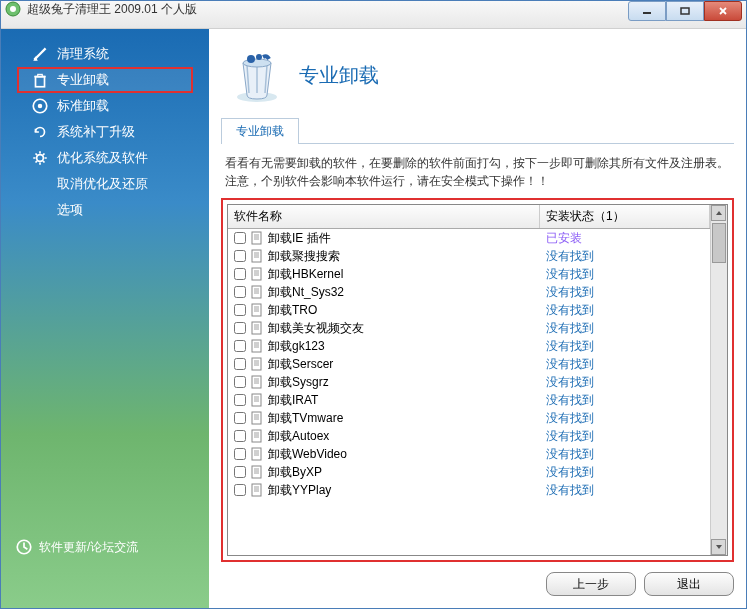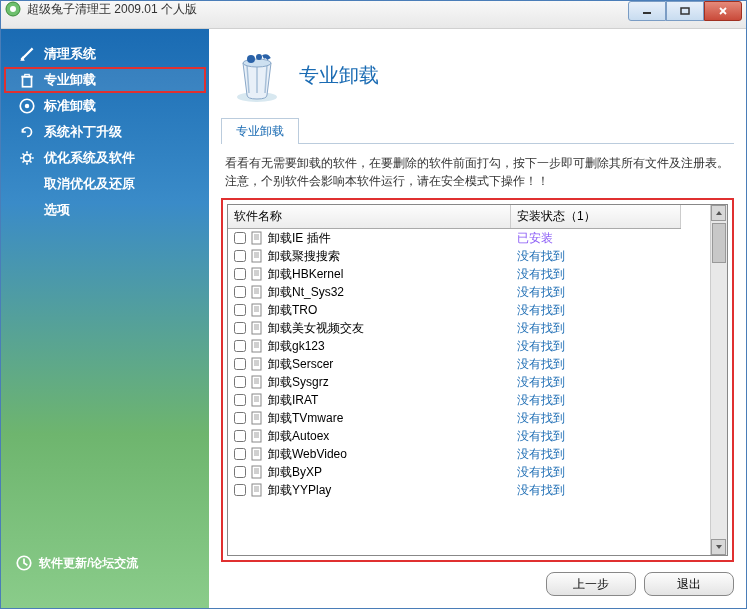--- a/index.html
+++ b/index.html
@@ -11,40 +11,40 @@
     .titlebar-icon { width: 16px; height: 16px; margin-right: 6px; }
     .titlebar-title { flex: 1; font-size: 12px; color: #333; }
     .window-controls { display: flex; gap: 0; }
     .win-btn { width: 38px; height: 20px; border: 1px solid #7a9cc4; background: linear-gradient(to bottom, #e8f0fa, #c8dcf0); display: flex; align-items: center; justify-content: center; cursor: pointer; }
     .win-btn.min { border-radius: 3px 0 0 3px; }
     .win-btn.close { background: linear-gradient(to bottom, #e58a7a, #c94a3a); border-color: #a03020; border-radius: 0 3px 3px 0; }
     .win-btn svg { width: 12px; height: 10px; }
     
     .content { display: flex; height: calc(100% - 28px); }
     
-    .sidebar { width: 208px; background: linear-gradient(to bottom, #1a6bb3 0%, #3a8bc8 30%, #6eb56e 70%, #8acc8a 100%); padding: 12px 3px; color: #fff; position: relative; font-weight: bold; }
+    .sidebar { width: 208px; background: linear-gradient(to bottom, #1a6bb3 0%, #3a8bc8 30%, #6eb56e 70%, #8acc8a 100%); padding: 12px 16px; color: #fff; position: relative; }
     .sidebar-item { display: flex; align-items: center; padding: 4px 14px; cursor: pointer; font-size: 13px; }
     .sidebar-item .icon { width: 18px; height: 18px; margin-right: 8px; display: inline-flex; align-items: center; justify-content: center; }
     .sidebar-item.highlighted { border: 2px solid #e03030; padding: 2px 12px; background: rgba(255,255,255,0.1); }
-    .sidebar-footer { position: absolute; bottom: 36px; left: 14px; display: flex; align-items: center; font-size: 12px; cursor: pointer; }
+    .sidebar-footer { position: absolute; bottom: 52px; left: 14px; display: flex; align-items: center; font-size: 12px; cursor: pointer; }
     .sidebar-footer .icon { width: 18px; height: 18px; margin-right: 6px; }
     
     .main { flex: 1; background: #fff; padding: 10px 12px 12px 12px; display: flex; flex-direction: column; }
     
     .header-row { display: flex; align-items: center; gap: 14px; padding: 8px 0 14px 8px; }
     .bin-icon { width: 56px; height: 56px; }
     .page-title { font-size: 20px; color: #1a6bb3; font-weight: normal; }
     
     .tab-strip { display: flex; border-bottom: 1px solid #bcd; }
     .tab { padding: 4px 14px; border: 1px solid #bcd; border-bottom: none; background: #fff; color: #1a6bb3; font-size: 12px; cursor: pointer; position: relative; top: 1px; }
     
     .instruction { padding: 10px 4px 8px 4px; font-size: 12px; color: #333; line-height: 1.5; }
     
     .table-wrap { border: 2px solid #e03030; padding: 4px; flex: 1; min-height: 0; }
-    .table-inner { border: 1px solid #888; height: 100%; display: flex; gap: 29px; }
+    .table-inner { border: 1px solid #888; height: 100%; display: flex; }
     .table-scroll { flex: 1; overflow: hidden; display: flex; flex-direction: column; }
     .table-head { display: flex; background: linear-gradient(to bottom, #fdfdfd, #ececec); border-bottom: 1px solid #aaa; }
     .th { padding: 3px 6px; font-size: 12px; border-right: 1px solid #ccc; }
     .th.name { flex: 1; }
     .th.status { width: 170px; }
     .table-body { flex: 1; overflow-y: auto; }
     .row { display: flex; align-items: center; border-bottom: 0; font-size: 12px; height: 18px; }
     .cell-name { flex: 1; display: flex; align-items: center; padding-left: 6px; }
     .cell-name input[type=checkbox] { margin-right: 4px; width: 12px; height: 12px; }
     .doc-icon { width: 14px; height: 14px; margin-right: 4px; display: inline-flex; }

